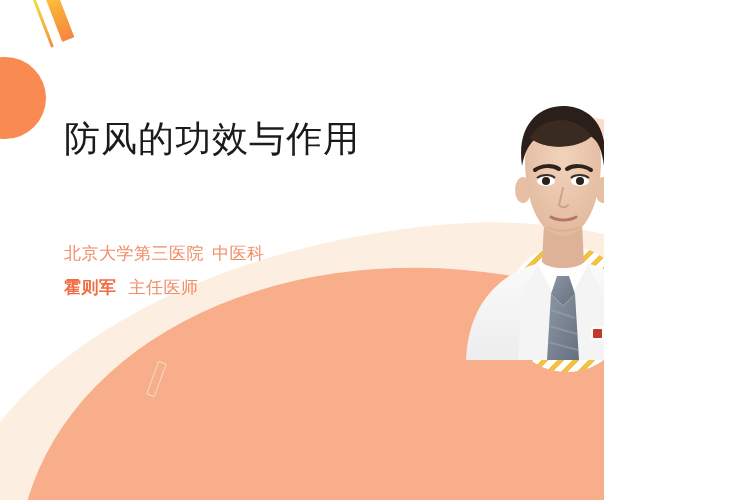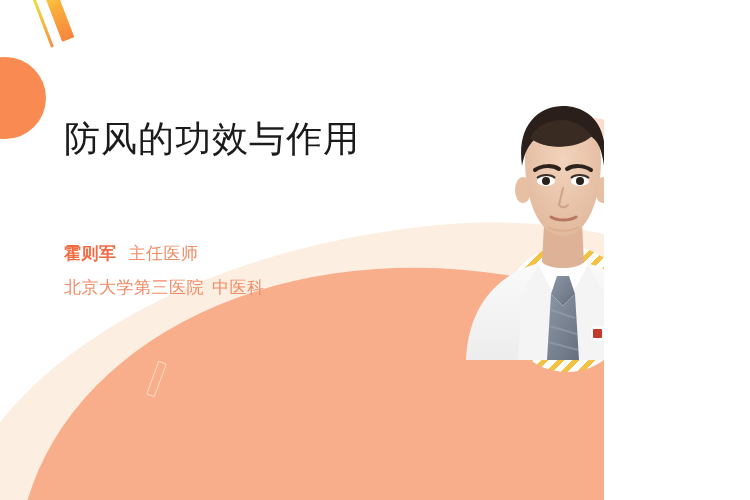--- a/index.html
+++ b/index.html
@@ -304,21 +304,21 @@
         <path d="M96 129 C104 134 119 134 127 129" stroke="#D5A98C" stroke-width="2" fill="none" opacity=".7"></path>
       </g>
     </svg>
   </div>
 
   <div class="text-block">
     <h1 class="headline">防风的功效与作用</h1>
 
     <div class="meta">
       <div class="meta-line">
-        <span class="doctor-name">霍则军</span><span class="doctor-title">主任医师</span>
+        <span class="hospital">北京大学第三医院</span><span class="department">中医科</span>
       </div>
       <div class="meta-line">
-        <span class="hospital">北京大学第三医院</span><span class="department">中医科</span>
+        <span class="doctor-name">霍则军</span><span class="doctor-title">主任医师</span>
       </div>
     </div>
   </div>
 
 </div>
 
 </body></html>

